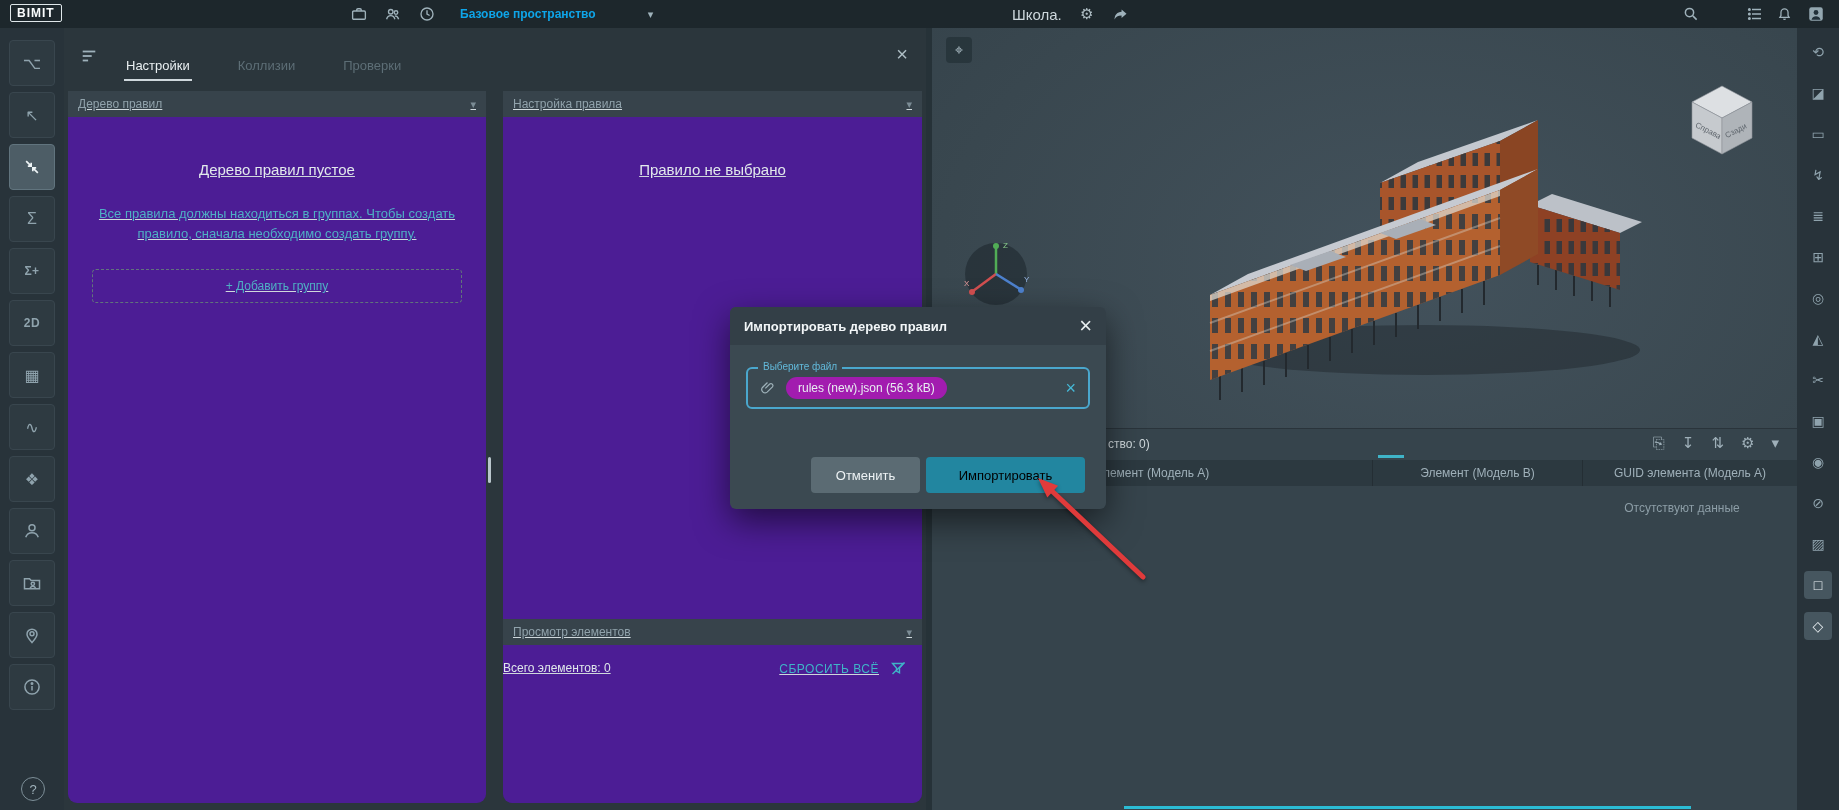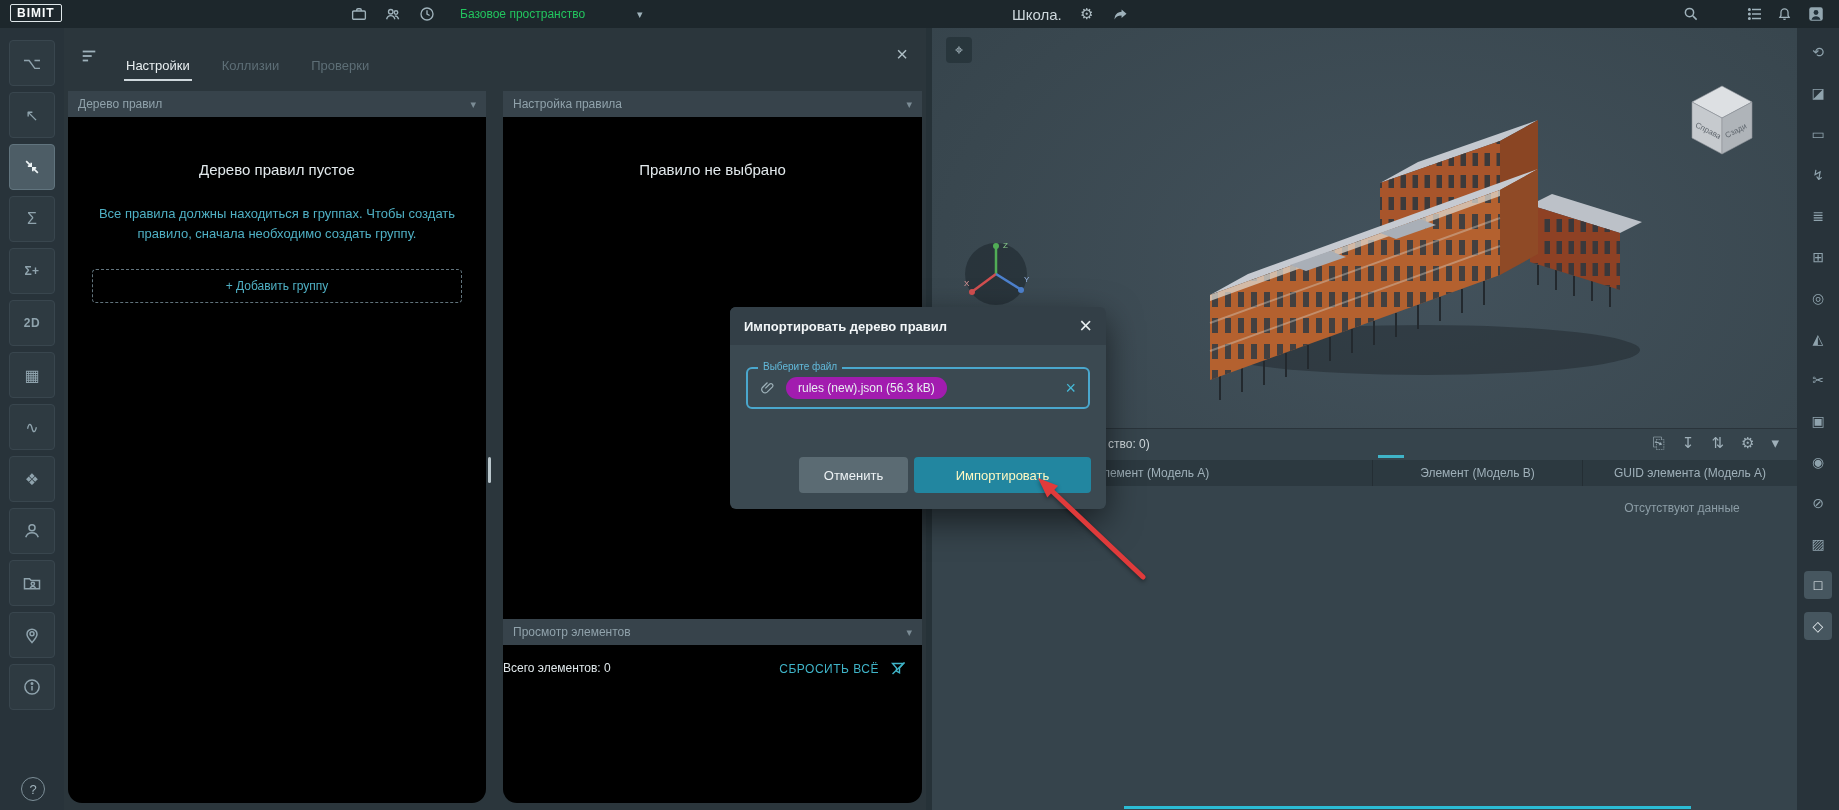--- a/index.html
+++ b/index.html
@@ -5,43 +5,43 @@
   html,body{margin:0;padding:0;background:#141b1f;}
   .app{position:relative;width:1839px;height:810px;background:#263238;overflow:hidden;
        font-family:"Liberation Sans",sans-serif;color:#cfd8dc;font-size:13px;}
   svg{display:block}
   
   .topbar{position:absolute;left:0;top:0;width:100%;height:28px;background:#1d272c;z-index:6;}
   .logo{position:absolute;left:10px;top:4px;font-weight:bold;font-size:12px;color:#fafdfe;
         border:1px solid #dfe7ea;padding:1px 6px;letter-spacing:1px;border-radius:2px;}
   .tb-left{position:absolute;left:350px;top:0;height:28px;display:flex;align-items:center;gap:16px;color:#9fb2bb;}
   .tb-ico{width:18px;height:18px;display:flex;align-items:center;justify-content:center;cursor:pointer;font-size:14px;}
-  .workspace{margin-left:8px;font-size:12px;color:#22c55e;cursor:pointer;}
+  .workspace{margin-left:8px;font-size:12px;color:#0ea5e9;cursor:pointer;font-weight:bold;}
   .ws-caret{margin-left:36px;color:#9fb2bb;font-size:11px;cursor:pointer;}
   .tb-center{position:absolute;left:1012px;top:0;height:28px;display:flex;align-items:center;gap:16px;}
   .app-title{font-size:15px;color:#cdd7dc;}
   .tb-right{position:absolute;right:14px;top:0;height:28px;display:flex;align-items:center;color:#9fb2bb;}
   
   .sidebar{position:absolute;left:0;top:28px;bottom:0;width:64px;background:#28333a;
            display:flex;flex-direction:column;align-items:center;padding-top:12px;gap:6px;box-sizing:border-box;}
   .icon-box{width:44px;height:44px;border:1px solid #39464e;border-radius:4px;background:#2e3a41;
             color:#8fa3ad;display:flex;align-items:center;justify-content:center;font-size:16px;cursor:pointer;flex:0 0 auto;}
   .icon-box.small{font-size:12px;font-weight:bold;letter-spacing:.5px;}
   .icon-box.active{background:#4d5d66;color:#eef4f6;border-color:#61747e;}
   .sidebar-help{position:absolute;bottom:9px;left:21px;width:22px;height:22px;border:1px solid #7d8f98;
             border-radius:50%;color:#9fb2bb;font-size:13px;display:flex;align-items:center;justify-content:center;cursor:pointer;}
   
   .main-panel{position:absolute;left:64px;top:28px;width:862px;bottom:0;background:#2b363c;}
   .tabbar{position:absolute;top:0;left:0;right:0;height:56px;display:flex;align-items:center;}
   .sort-icon{margin-left:16px;cursor:pointer;}
-  .tabs{display:flex;margin-left:26px;gap:28px;margin-top:21px;}
+  .tabs{display:flex;margin-left:26px;gap:44px;margin-top:21px;}
   .tab{font-size:13px;color:#5d6e76;padding:6px 2px;cursor:pointer;}
   .tab.active{color:#e9eff1;border-bottom:2px solid #cfd8dc;}
   .tab-close{position:absolute;right:18px;top:16px;color:#aebec5;font-size:20px;line-height:20px;cursor:pointer;}
-  .panel{position:absolute;background:#000000;border-radius:14px;}
+  .panel{position:absolute;background:#4c1d95;border-radius:9px;text-decoration:underline;}
   .panel-header{height:26px;background:#37434b;display:flex;align-items:center;justify-content:space-between;
                 padding:0 10px;font-size:12px;color:#90a2ab;}
   .panel-caret{color:#7b8c95;font-size:11px;cursor:pointer;}
   .rules-tree{left:4px;top:63px;width:418px;bottom:7px;}
   .rule-settings{left:439px;top:63px;width:419px;height:578px;}
   .elements-view{left:439px;top:591px;width:419px;bottom:7px;}
   .empty-title{margin-top:44px;text-align:center;color:#e2e9ec;font-size:15px;}
   .hint{margin:26px auto 0;width:86%;text-align:center;color:#4fb0c4;font-size:13px;line-height:1.5;}
   .add-group{margin:26px auto 0;width:88%;height:32px;border:1px dashed #61737c;border-radius:4px;color:#4fb0c4;
              font-size:12px;display:flex;align-items:center;justify-content:center;cursor:pointer;}
@@ -83,24 +83,24 @@
   .modal-header{height:38px;background:#333f47;border-radius:6px 6px 0 0;display:flex;align-items:center;
                 justify-content:space-between;padding:0 14px;}
   .modal-title{font-size:13px;color:#f2f6f8;font-weight:bold;}
   .modal-close{color:#e8eef0;font-size:22px;line-height:22px;cursor:pointer;}
   .file-field{position:relative;margin:22px 16px 0 16px;height:38px;border:2px solid #4aa7cd;border-radius:6px;
               display:flex;align-items:center;padding:0 12px;gap:10px;}
   .file-label{position:absolute;top:-8px;left:10px;background:#3b4951;padding:0 5px;font-size:10px;color:#62b9da;}
   .chip{background:#a21caf;border-radius:13px;padding:4px 12px;font-size:12px;color:#e8eef1;cursor:default;}
   .file-clear{margin-left:auto;color:#45b8d6;font-size:18px;line-height:18px;cursor:pointer;}
   .modal-actions{position:absolute;left:0;right:0;bottom:16px;display:flex;justify-content:flex-end;
-                 padding-right:15px;gap:6px;}
+                 padding-right:21px;gap:6px;}
   .btn{height:36px;border:none;border-radius:4px;font-size:13px;cursor:pointer;font-family:"Liberation Sans",sans-serif;}
   .btn-cancel{width:109px;background:#5b6b73;color:#eef3f5;}
-  .btn-import{width:177px;background:#2286a0;color:#fef9c3;}
+  .btn-import{width:159px;background:#2286a0;color:#000000;}
   
   .annotation-arrow{position:absolute;left:1000px;top:455px;z-index:20;pointer-events:none;
                     filter:drop-shadow(0 2px 2px rgba(0,0,0,.4));}
 </style>
 </head>
 <body>
 
 <div class="app">
 
   <header class="topbar">

